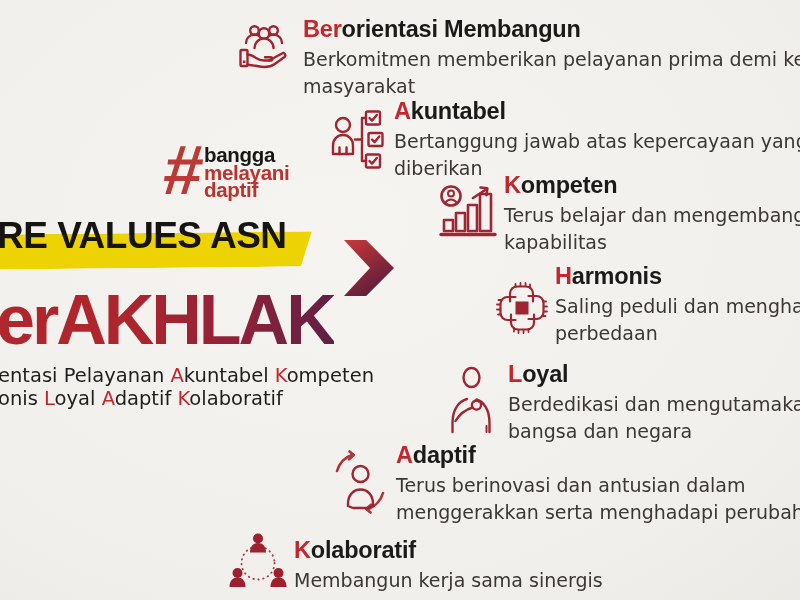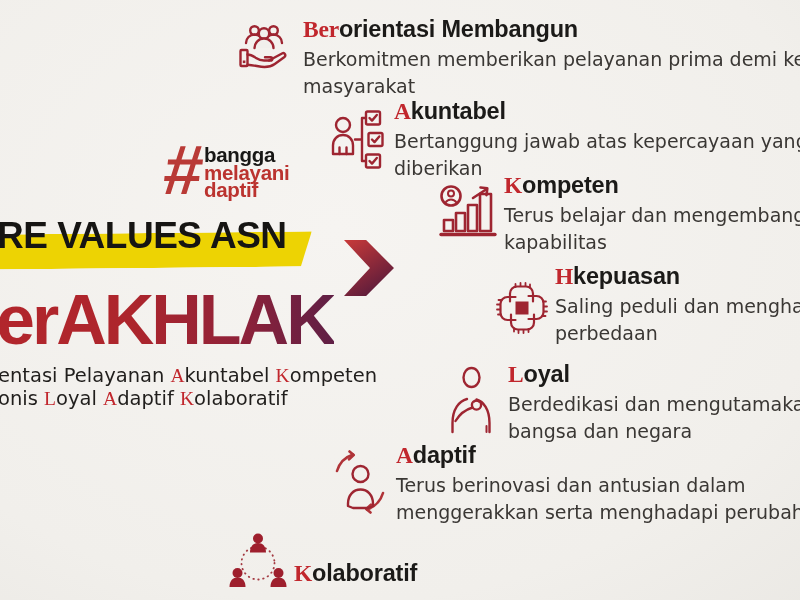--- a/index.html
+++ b/index.html
@@ -1,21 +1,21 @@
 <!DOCTYPE html>
 <html><head>
 <meta charset="utf-8">
 <style>
   html,body{margin:0;padding:0;background:#fff;}
   .stage{
     position:relative;width:800px;height:600px;overflow:hidden;
     background:radial-gradient(130% 130% at 42% 38%, #f6f4f1 0%, #f1efeb 48%, #e5e3de 85%, #dddbd6 100%);
     font-family:"Liberation Sans", sans-serif;
   }
-  .red{color:#c1272d;font-family:Liberation Serif, serif;}
+  .red{color:#c1272d;}
 
   
   .logo{position:absolute;left:163px;top:139px;}
   .logo-hash{
     position:absolute;left:0;top:0;font:700 italic 70px "Liberation Sans",sans-serif;
     line-height:62px;color:#b93a36;transform:skewX(-6deg);
   }
   .logo-lines{position:absolute;left:41px;top:7px;font:700 20.5px "Liberation Sans",sans-serif;
     line-height:17.5px;letter-spacing:-0.3px;}
   .logo-l1{color:#181715;}
@@ -53,21 +53,21 @@
   .v2 .txt{left:394px;top:98px;}
   .v3 .icon{left:438px;top:184px;width:60px;height:54px;}
   .v3 .txt{left:504px;top:172px;}
   .v4 .icon{left:495px;top:281px;width:54px;height:54px;}
   .v4 .txt{left:555px;top:263px;}
   .v5 .icon{left:447px;top:366px;width:48px;height:68px;}
   .v5 .txt{left:508px;top:361px;}
   .v6 .icon{left:332px;top:450px;width:56px;height:64px;}
   .v6 .txt{left:396px;top:442px;}
   .v7 .icon{left:229px;top:531px;width:58px;height:58px;}
-  .v7 .txt{left:294px;top:560px;}
+  .v7 .txt{left:294px;top:537px;}
 </style>
 </head>
 <body>
 
 <div class="stage">
 
   <div class="logo">
     <span class="logo-hash">#</span>
     <div class="logo-lines">
       <div class="logo-l1">bangga</div>
@@ -176,21 +176,21 @@
           <path d="M20.5,6 v-3 M25.5,5 v-3 M30.5,5 v-3 M35,6.5 v-3" fill="none" stroke="#9e2531" stroke-width="1.8" stroke-linecap="round"></path>
         </g>
       </defs>
       <rect x="20.5" y="20.5" width="13" height="13" fill="#9e2531"></rect>
       <use href="#hnd"></use>
       <use href="#hnd" transform="rotate(90 27 27)"></use>
       <use href="#hnd" transform="rotate(180 27 27)"></use>
       <use href="#hnd" transform="rotate(270 27 27)"></use>
     </svg>
     <div class="txt">
-      <h3 class="vh"><span class="red">H</span><span>kepuasan</span></h3>
+      <h3 class="vh"><span class="red">H</span><span>armonis</span></h3>
       <div class="vd">
         <div>Saling peduli dan menghargai</div>
         <div>perbedaan</div>
       </div>
     </div>
   </section>
 
   <section class="value v5">
     <svg class="icon" viewBox="0 0 48 68">
       <g fill="none" stroke="#9e2531" stroke-width="2.4" stroke-linecap="round" stroke-linejoin="round">
@@ -241,16 +241,19 @@
         <circle cx="29" cy="7.5" r="5"></circle>
         <path d="M21,21.5 c0,-6.5 3.5,-9.5 8,-9.5 s8,3 8,9.5 z"></path>
         <circle cx="8.5" cy="42" r="5"></circle>
         <path d="M0.5,56 c0,-6.5 3.5,-9.5 8,-9.5 s8,3 8,9.5 z"></path>
         <circle cx="49.5" cy="42" r="5"></circle>
         <path d="M41.5,56 c0,-6.5 3.5,-9.5 8,-9.5 s8,3 8,9.5 z"></path>
       </g>
     </svg>
     <div class="txt">
       <h3 class="vh"><span class="red">K</span><span>olaboratif</span></h3>
+      <div class="vd">
+        <div>Membangun kerja sama sinergis</div>
+      </div>
     </div>
   </section>
 
 </div>
 
 </body></html>

